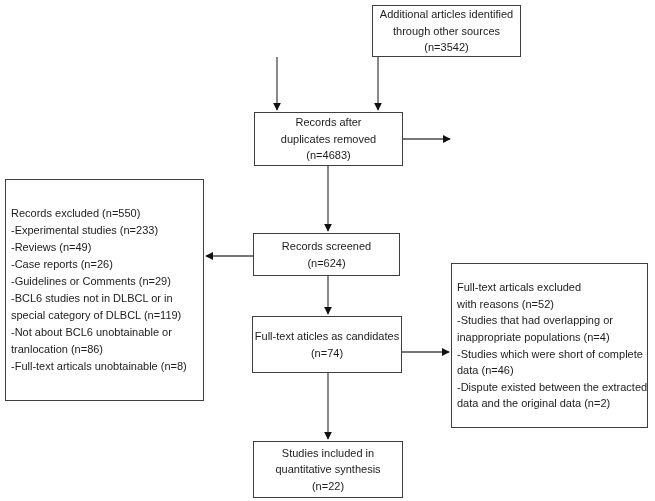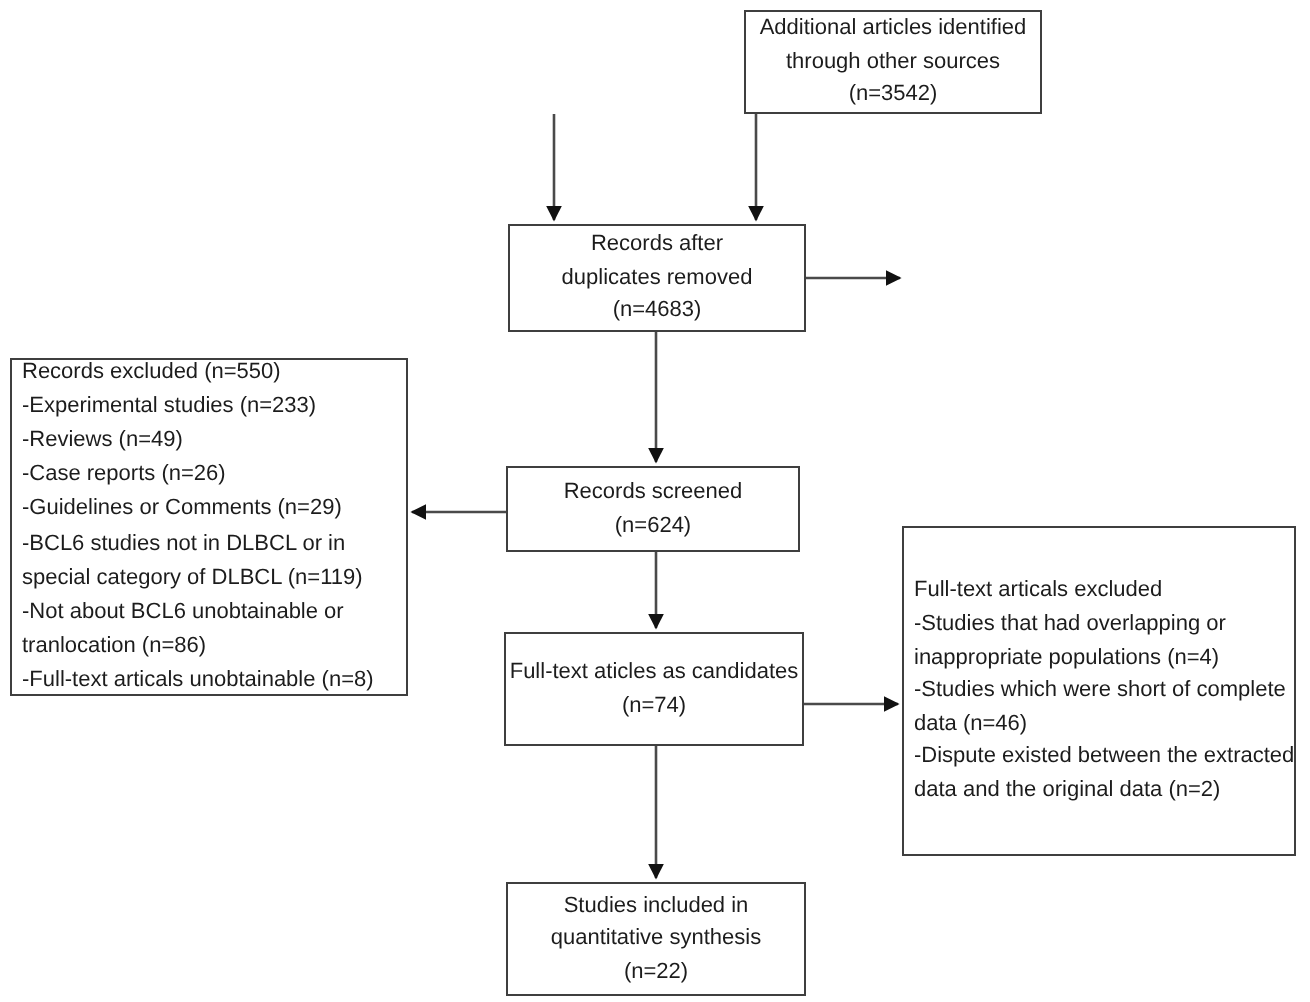--- a/index.html
+++ b/index.html
@@ -59,21 +59,21 @@
     <div>(n=3542)</div>
   </div>
 
   <div class="box center" style="left:254px; top:112px; width:149px; height:54px;">
     <div>Records after</div>
     <div>duplicates removed</div>
     <div>(n=4683)</div>
   </div>
 
 
-  <div class="box list" id="records-excluded" style="left:5px; top:179px; width:199px; height:169px;">
+  <div class="box list" id="records-excluded" style="left:5px; top:179px; width:199px; height:222px;">
     <div>Records excluded (n=550)</div>
     <div>-Experimental studies (n=233)</div>
     <div>-Reviews (n=49)</div>
     <div>-Case reports (n=26)</div>
     <div>-Guidelines or Comments (n=29)</div>
     <div>-BCL6 studies not in DLBCL or in</div>
     <div>special category of DLBCL (n=119)</div>
     <div>-Not about BCL6 unobtainable or</div>
     <div>tranlocation (n=86)</div>
     <div>-Full-text articals unobtainable (n=8)</div>
@@ -84,20 +84,21 @@
     <div>(n=624)</div>
   </div>
 
   <div class="box center" style="left:252px; top:316px; width:150px; height:57px;">
     <div>Full-text aticles as candidates</div>
     <div>(n=74)</div>
   </div>
 
   <div class="box list" id="fulltext-excluded" style="left:451px; top:263px; width:197px; height:165px;">
     <div>Full-text articals excluded</div>
+    <div>with reasons (n=52)</div>
     <div>-Studies that had overlapping or</div>
     <div>inappropriate populations (n=4)</div>
     <div>-Studies which were short of complete</div>
     <div>data (n=46)</div>
     <div>-Dispute existed between the extracted</div>
     <div>data and the original data (n=2)</div>
   </div>
 
   <div class="box center" style="left:253px; top:441px; width:150px; height:57px;">
     <div>Studies included in</div>

